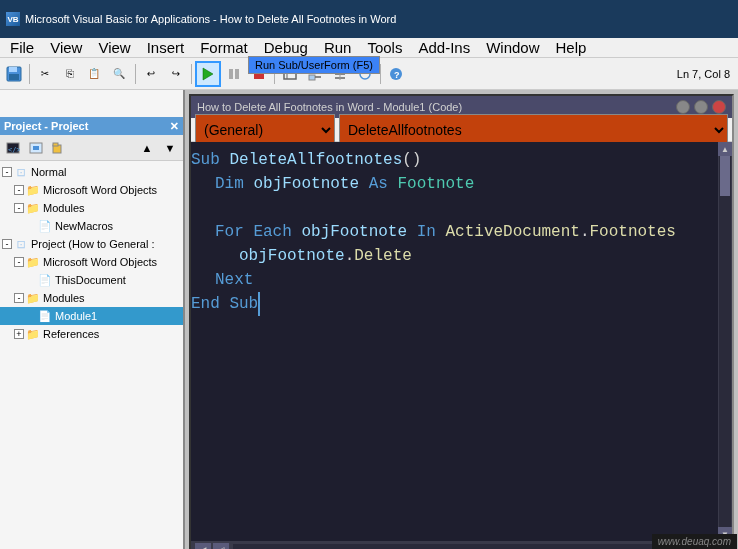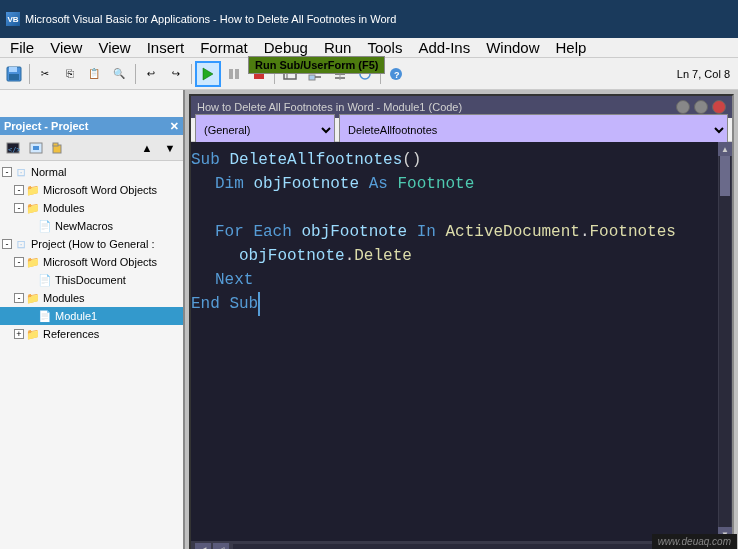--- a/index.html
+++ b/index.html
@@ -89,28 +89,27 @@
       margin-right: 6px;
       font-size: 11px;
       color: #000;
     }
 
     
     .tooltip-box {
       position: absolute;
       top: 56px;
       left: 248px;
-      background: #4d7c0f;
+      background: #3b82f6;
       border: 1px solid #888;
       padding: 2px 6px;
       font-size: 11px;
       color: #000;
       z-index: 100;
       white-space: nowrap;
-      font-weight: bold;
     }
 
     
     .main-area {
       display: flex;
       flex-direction: row;
       height: calc(549px - 22px - 20px - 32px);
       background: #c0c0c0;
     }
 
@@ -240,23 +239,23 @@
       background: #f0f0f0;
       height: 24px;
       display: flex;
       align-items: center;
       padding: 0 4px;
       gap: 4px;
       border-bottom: 1px solid #ccc;
     }
     .code-dropdown {
       height: 32px;
-      font-size: 11px;
+      font-size: 14px;
       border: 1px solid #888;
-      background: #c4b5fd;
+      background: #c2410c;
       padding: 0 4px;
       cursor: pointer;
     }
     .code-dropdown-left { width: 140px; }
     .code-dropdown-right { flex: 1; }
 
     .code-area-wrapper {
       flex: 1;
       display: flex;
       position: relative;

